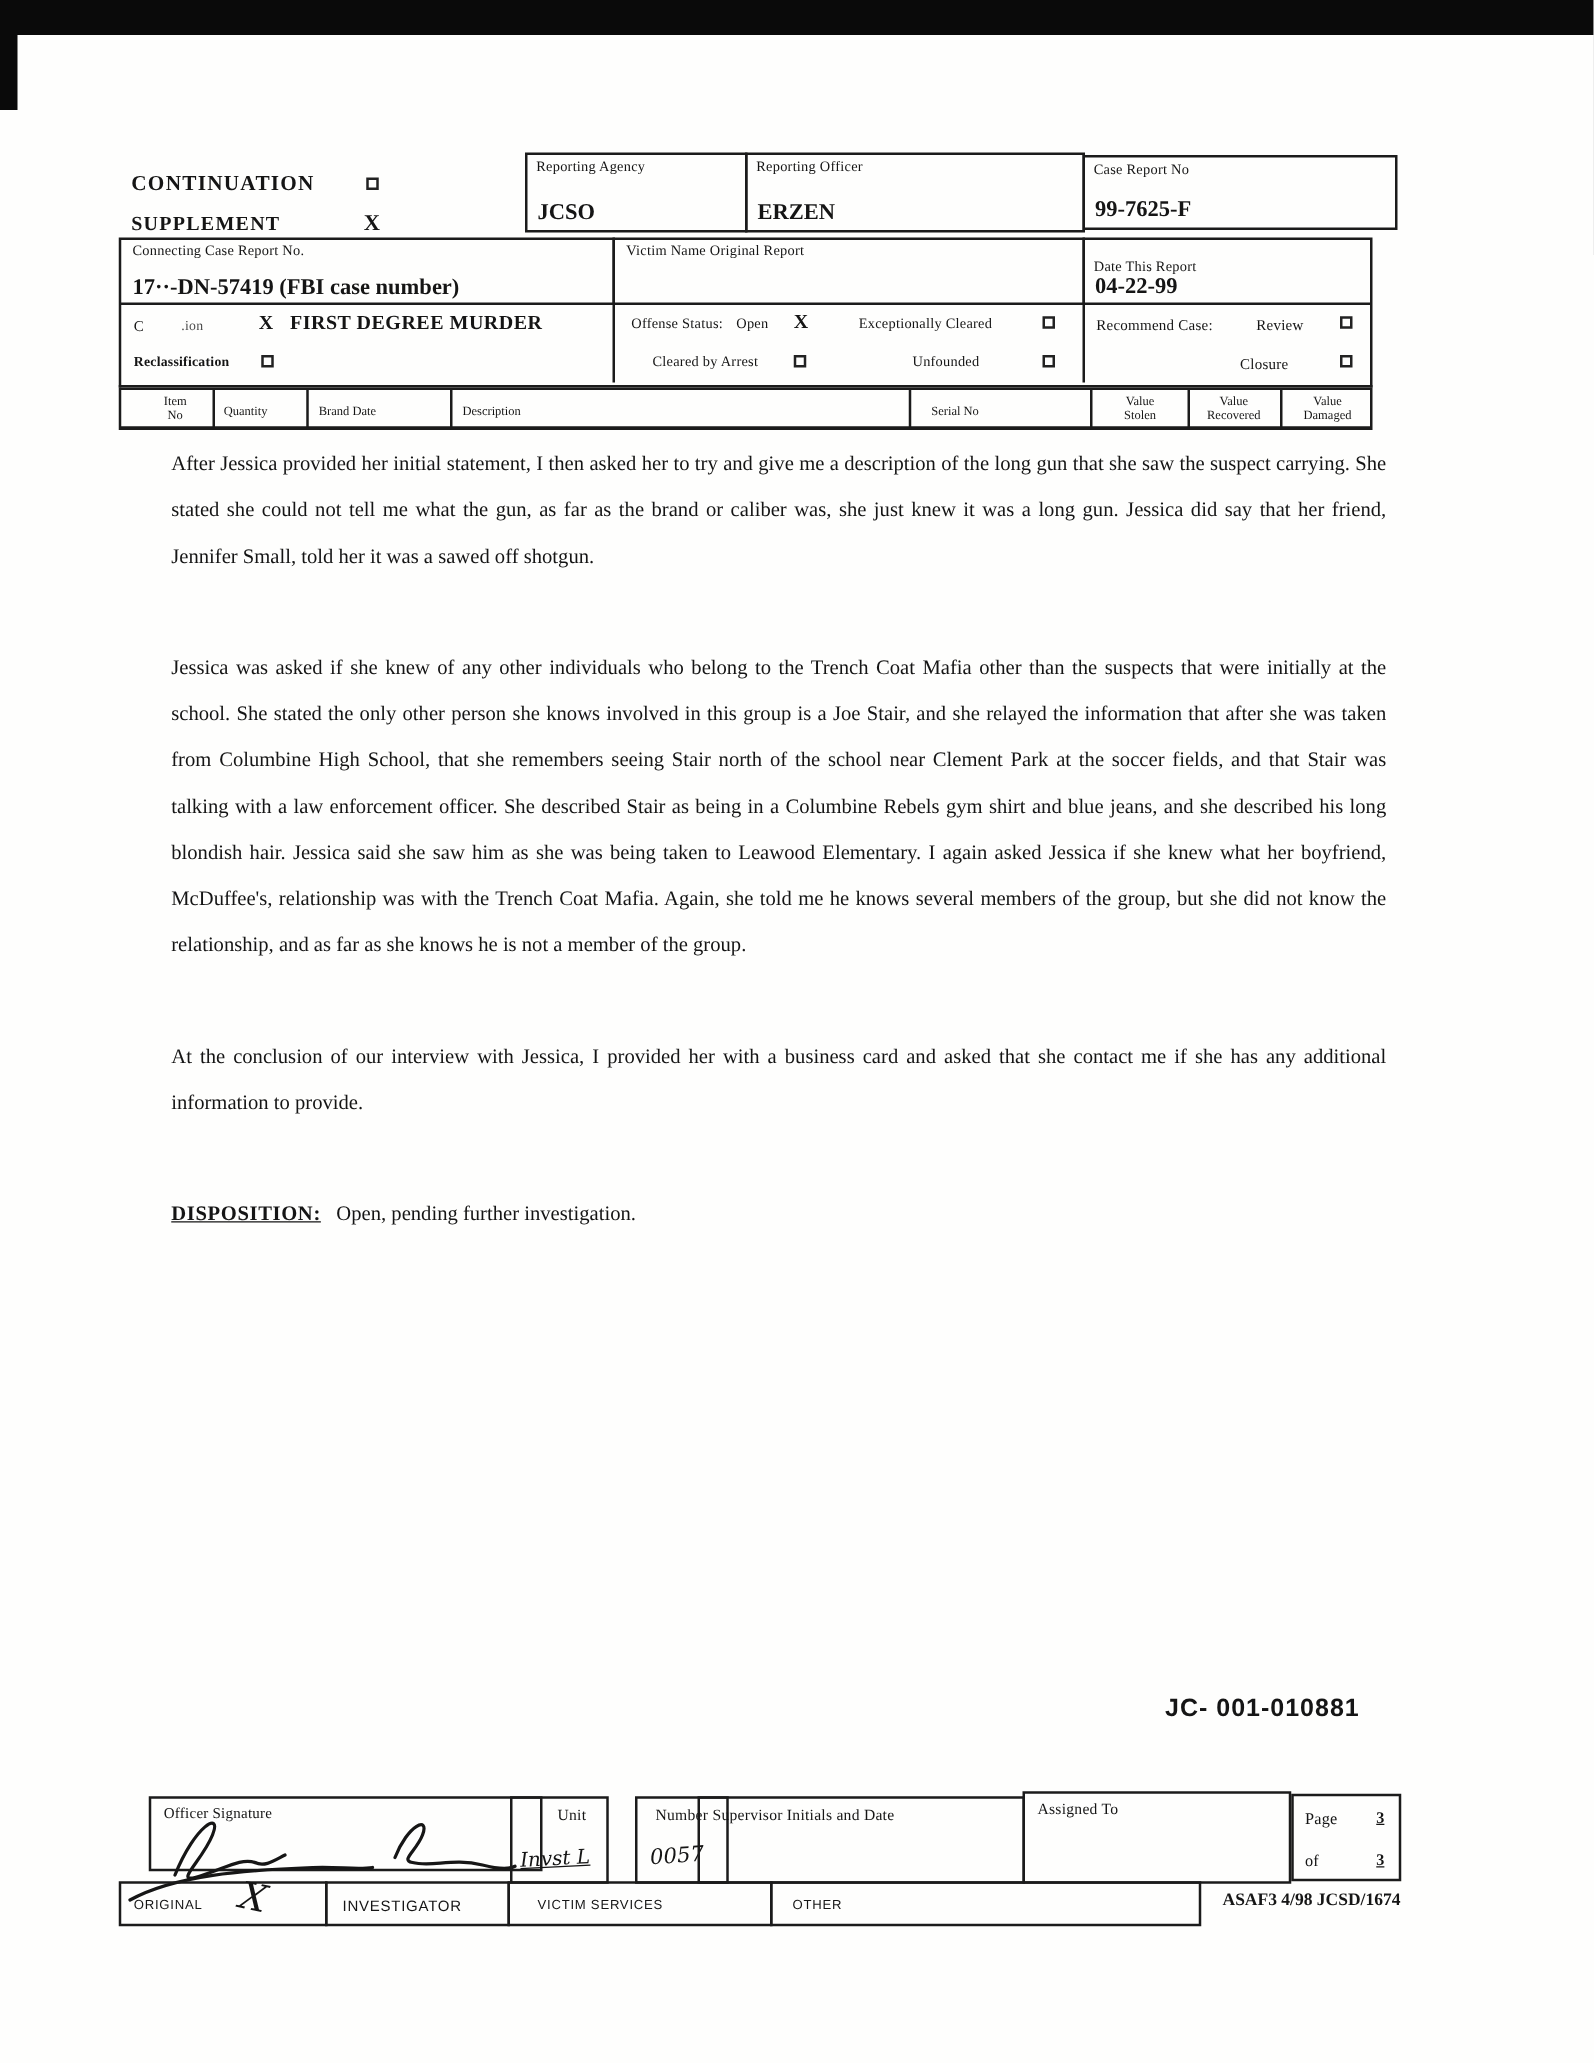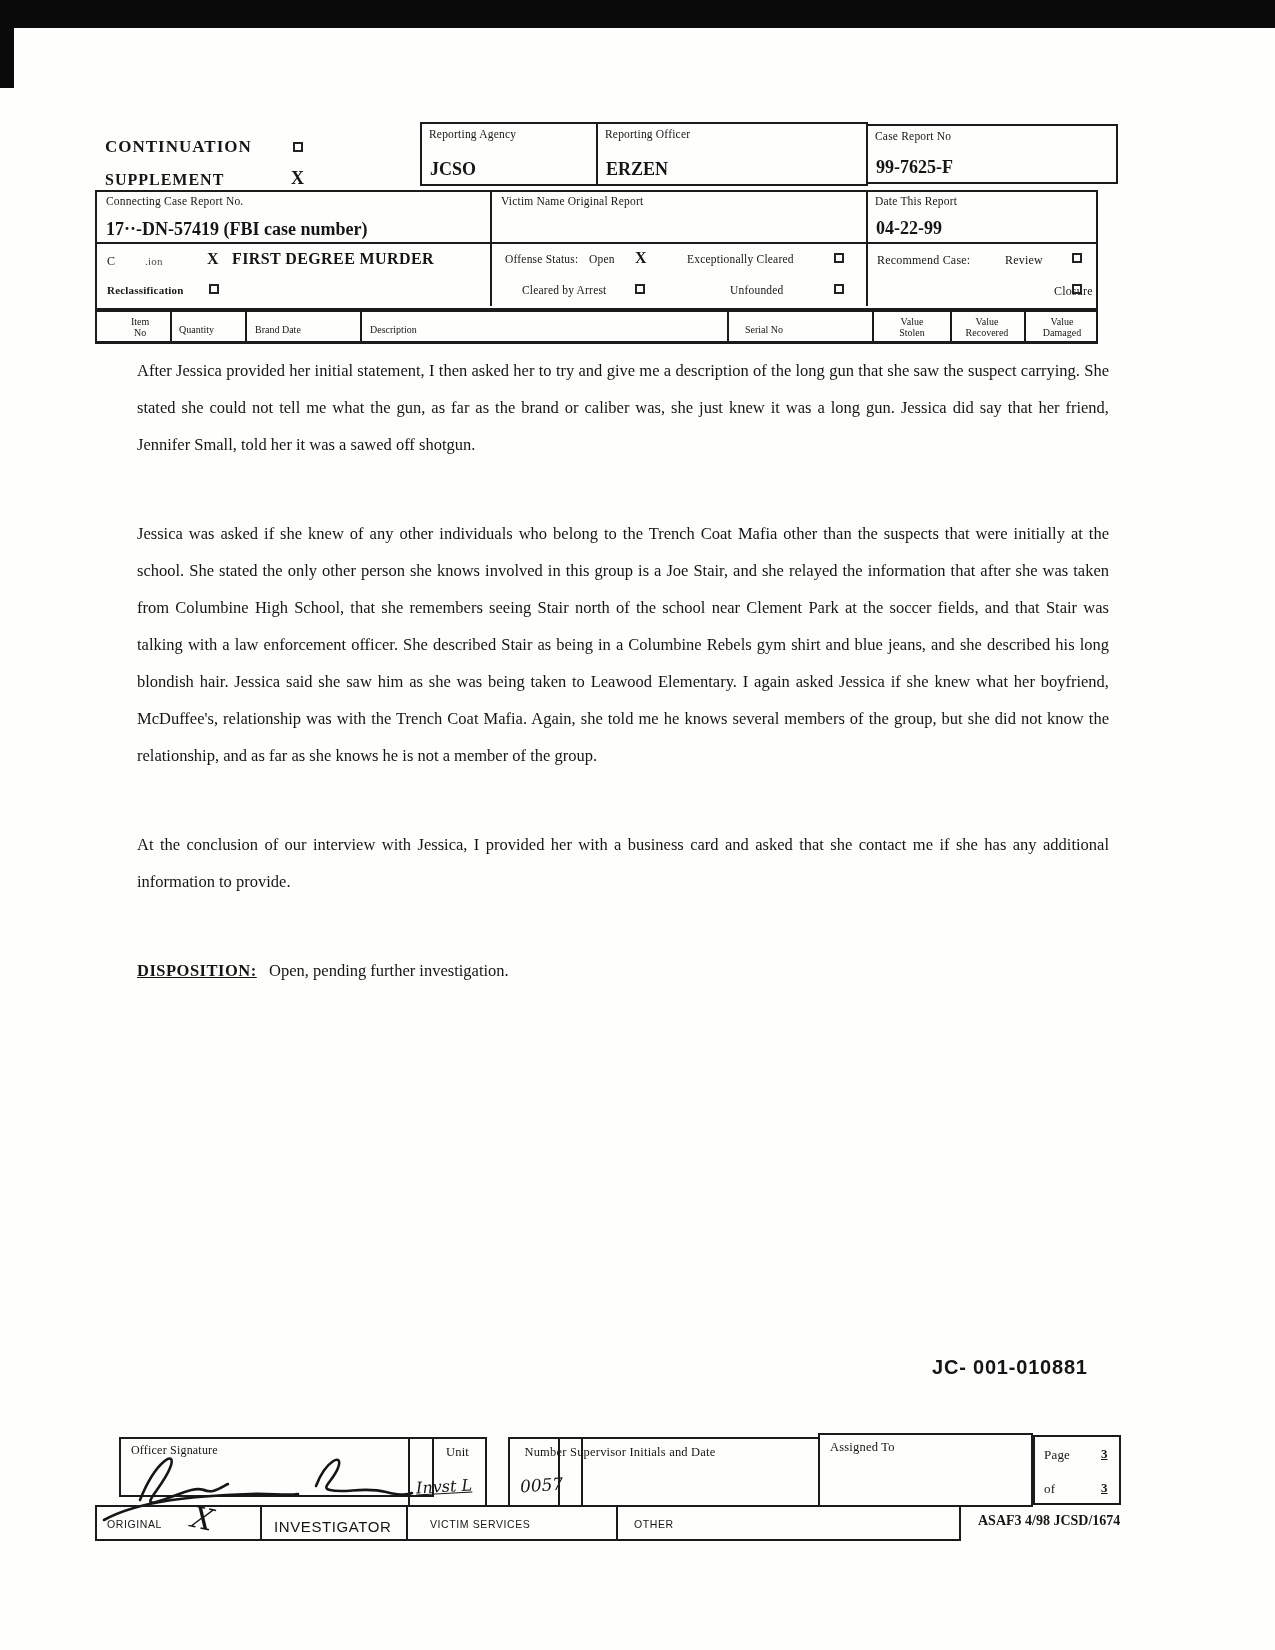--- a/index.html
+++ b/index.html
@@ -49,21 +49,21 @@
   </div>
 
   <div class="box" style="left:95px;top:190px;width:397px;height:54px;">
     <div class="lbl" style="padding:3px 0 0 9px;">Connecting Case Report No.</div>
     <div class="val" style="position:absolute;left:9px;bottom:2px;">17··-DN-57419 (FBI case number)</div>
   </div>
   <div class="box" style="left:490px;top:190px;width:378px;height:54px;">
     <div class="lbl" style="padding:3px 0 0 9px;">Victim Name Original Report</div>
   </div>
   <div class="box" style="left:866px;top:190px;width:232px;height:54px;">
-    <div class="lbl" style="padding:3px 0 0 7px;">Date This Report</div>
+    <div class="lbl" style="padding:16px 0 0 7px;">Date This Report</div>
     <div class="val" style="position:absolute;left:8px;bottom:3px;">04-22-99</div>
   </div>
 
   <div class="box" style="left:95px;top:244px;width:1003px;height:66px;border-top:none;">
     <div class="vline" style="left:393px;top:0;height:62px;"></div>
     <div class="vline" style="left:769px;top:0;height:62px;"></div>
 
     <div class="abs lbl" style="left:10px;top:10px;font-size:12px;">C</div>
     <div class="abs lbl" style="left:48px;top:11px;font-size:11px;color:#4d4d4d;">.ion</div>
     <div class="abs mark" style="left:110px;top:6px;">X</div>
@@ -77,21 +77,21 @@
     <div class="abs lbl" style="left:590px;top:9px;">Exceptionally Cleared</div>
     <span class="cb abs" style="left:737px;top:9px;"></span>
     <div class="abs lbl" style="left:425px;top:40px;">Cleared by Arrest</div>
     <span class="cb abs" style="left:538px;top:40px;"></span>
     <div class="abs lbl" style="left:633px;top:40px;">Unfounded</div>
     <span class="cb abs" style="left:737px;top:40px;"></span>
 
     <div class="abs lbl" style="left:780px;top:9px;font-size:12px;">Recommend Case:</div>
     <div class="abs lbl" style="left:908px;top:9px;font-size:12px;">Review</div>
     <span class="cb abs" style="left:975px;top:9px;"></span>
-    <div class="abs lbl" style="left:957px;top:40px;font-size:12px;">Closure</div>
+    <div class="abs lbl" style="left:895px;top:40px;font-size:12px;">Closure</div>
     <span class="cb abs" style="left:975px;top:40px;"></span>
   </div>
 
   <div class="box" style="left:95px;top:310px;width:1003px;height:34px;border-bottom-width:3px;">
     <div class="vline" style="left:73px;top:0;height:30px;"></div>
     <div class="vline" style="left:148px;top:0;height:30px;"></div>
     <div class="vline" style="left:263px;top:0;height:30px;"></div>
     <div class="vline" style="left:630px;top:0;height:30px;"></div>
     <div class="vline" style="left:775px;top:0;height:30px;"></div>
     <div class="vline" style="left:853px;top:0;height:30px;"></div>
@@ -156,21 +156,21 @@
     <div class="abs pgnum" style="left:66px;top:9px;">3</div>
     <div class="abs lbl" style="left:9px;top:44px;font-size:13px;">of</div>
     <div class="abs pgnum" style="left:66px;top:43px;">3</div>
   </div>
 
   <div class="box" style="left:95px;top:1505px;width:167px;height:36px;">
     <div class="abs" style="left:10px;top:11px;font-family:'Liberation Sans',sans-serif;font-size:10.5px;letter-spacing:0.6px;">ORIGINAL</div>
     <div class="hand abs" style="left:95px;top:-6px;font-size:30px;transform:rotate(12deg);">X</div>
   </div>
   <div class="box" style="left:260px;top:1505px;width:148px;height:36px;">
-    <div class="abs" style="left:12px;top:11px;font-family:'Liberation Sans',sans-serif;font-size:15px;letter-spacing:0.6px;">INVESTIGATOR</div>
+    <div class="abs" style="left:12px;top:11px;font-family:'Liberation Sans',sans-serif;font-size:12px;letter-spacing:0.6px;">INVESTIGATOR</div>
   </div>
   <div class="box" style="left:406px;top:1505px;width:212px;height:36px;">
     <div class="abs" style="left:22px;top:11px;font-family:'Liberation Sans',sans-serif;font-size:10.5px;letter-spacing:0.6px;">VICTIM SERVICES</div>
   </div>
   <div class="box" style="left:616px;top:1505px;width:345px;height:36px;">
     <div class="abs" style="left:16px;top:11px;font-family:'Liberation Sans',sans-serif;font-size:10.5px;letter-spacing:0.6px;">OTHER</div>
   </div>
   <div class="abs" style="left:978px;top:1513px;font-weight:bold;font-size:14px;">ASAF3 4/98 JCSD/1674</div>
 
 </div>

